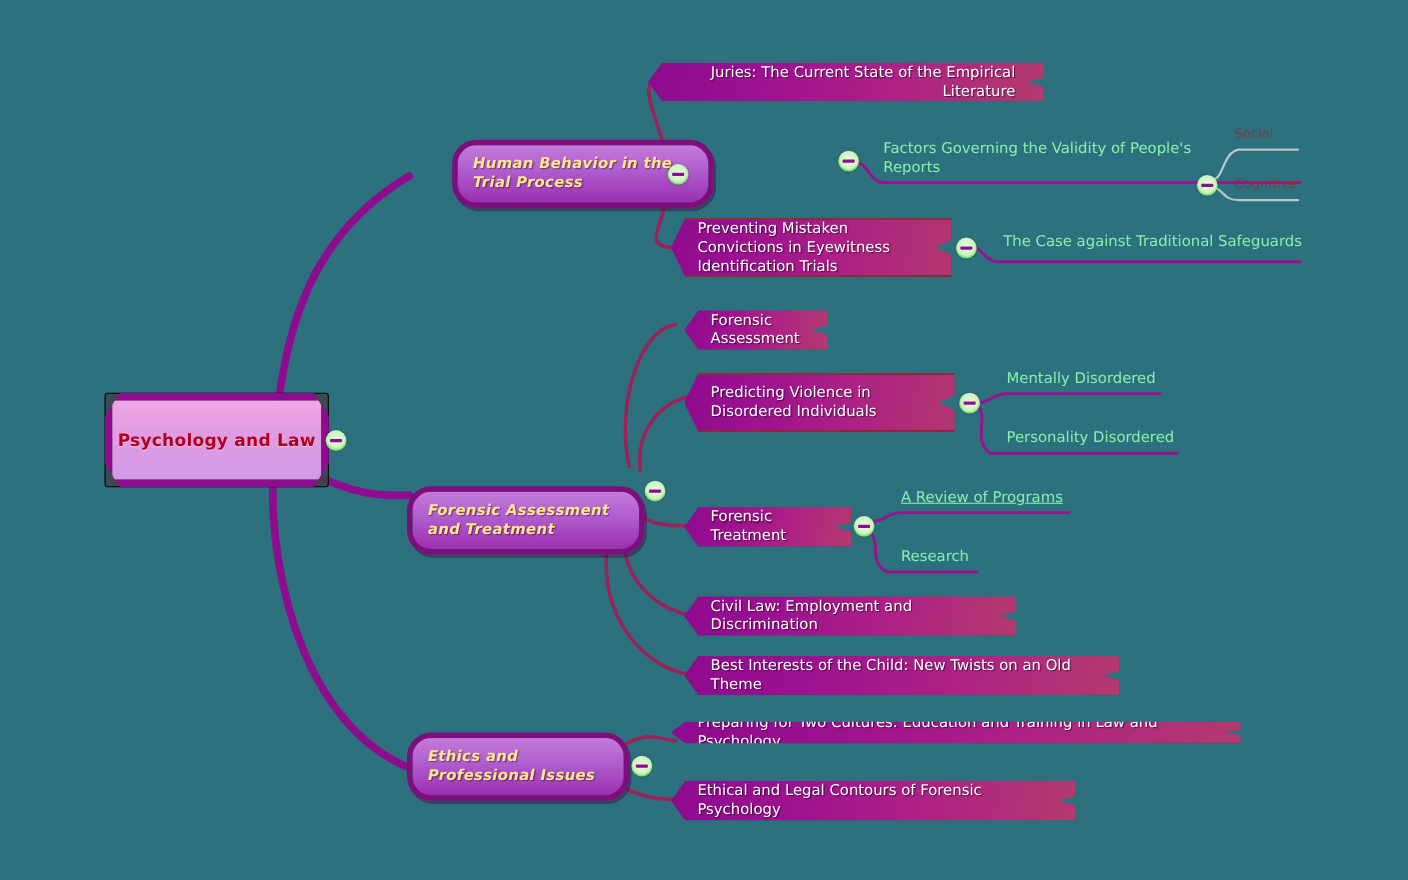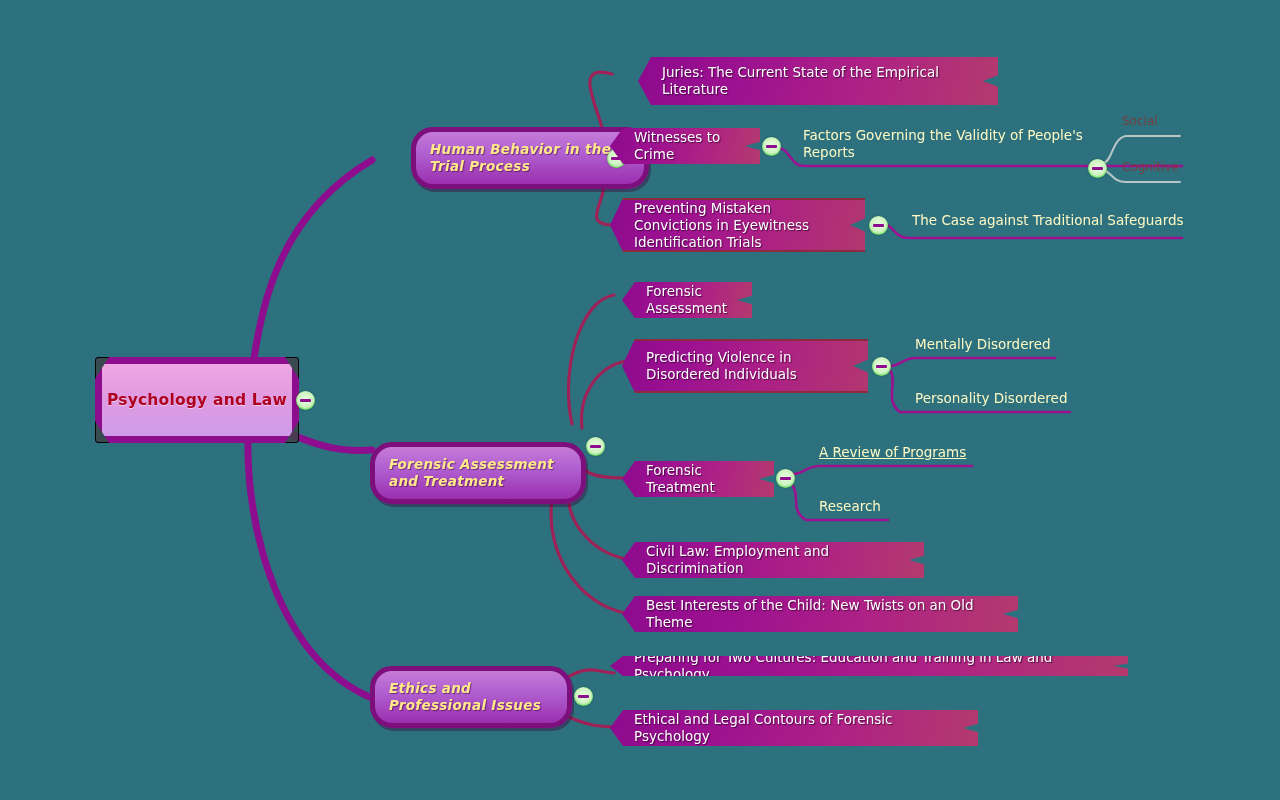--- a/index.html
+++ b/index.html
@@ -69,21 +69,21 @@
     border-top:2px solid #8c2a3e;border-bottom:2px solid #8c2a3e;
   }
   .l2 .lbl{
     color:#ffffff;font-size:13.5px;line-height:17px;
     text-shadow:1px 1px 1px rgba(40,0,40,.7);
   }
 
   
   .l3{
     position:absolute;
-    color:#fef9c3;font-size:13.5px;line-height:17px;
+    color:#86efac;font-size:13.5px;line-height:17px;
     white-space:pre-line;
   }
   
   .l4{
     position:absolute;
     color:#7d3a3a;font-size:12px;line-height:15px;opacity:.92;
   }
 
   
   .collapse{
@@ -150,27 +150,24 @@
   <div class="l1" style="left:370px;top:442px;width:216px;height:62px;">
     <span class="lbl">Forensic Assessment and Treatment</span>
   </div>
   <div class="collapse" style="left:586px;top:437px;"></div>
 
   <div class="l1" style="left:370px;top:666px;width:202px;height:62px;">
     <span class="lbl">Ethics and Professional Issues</span>
   </div>
   <div class="collapse" style="left:574px;top:687px;"></div>
 
-  <div class="l2" style="left:638px;top:57px;width:360px;height:48px;">
+  <div class="l2" style="left:589px;top:57px;width:360px;height:35px;text-align:right;">
     <span class="lbl">Juries: The Current State of the Empirical Literature</span>
   </div>
 
-  <div class="l2" style="left:610px;top:128px;width:150px;height:36px;">
-    <span class="lbl">Witnesses to Crime</span>
-  </div>
   <div class="collapse" style="left:762px;top:137px;"></div>
 
   <div class="l2 alt" style="left:610px;top:198px;width:255px;height:54px;">
     <span class="lbl">Preventing Mistaken Convictions in Eyewitness Identification Trials</span>
   </div>
   <div class="collapse" style="left:869px;top:216px;"></div>
 
   <div class="l2" style="left:622px;top:282px;width:130px;height:36px;">
     <span class="lbl">Forensic Assessment</span>
   </div>

